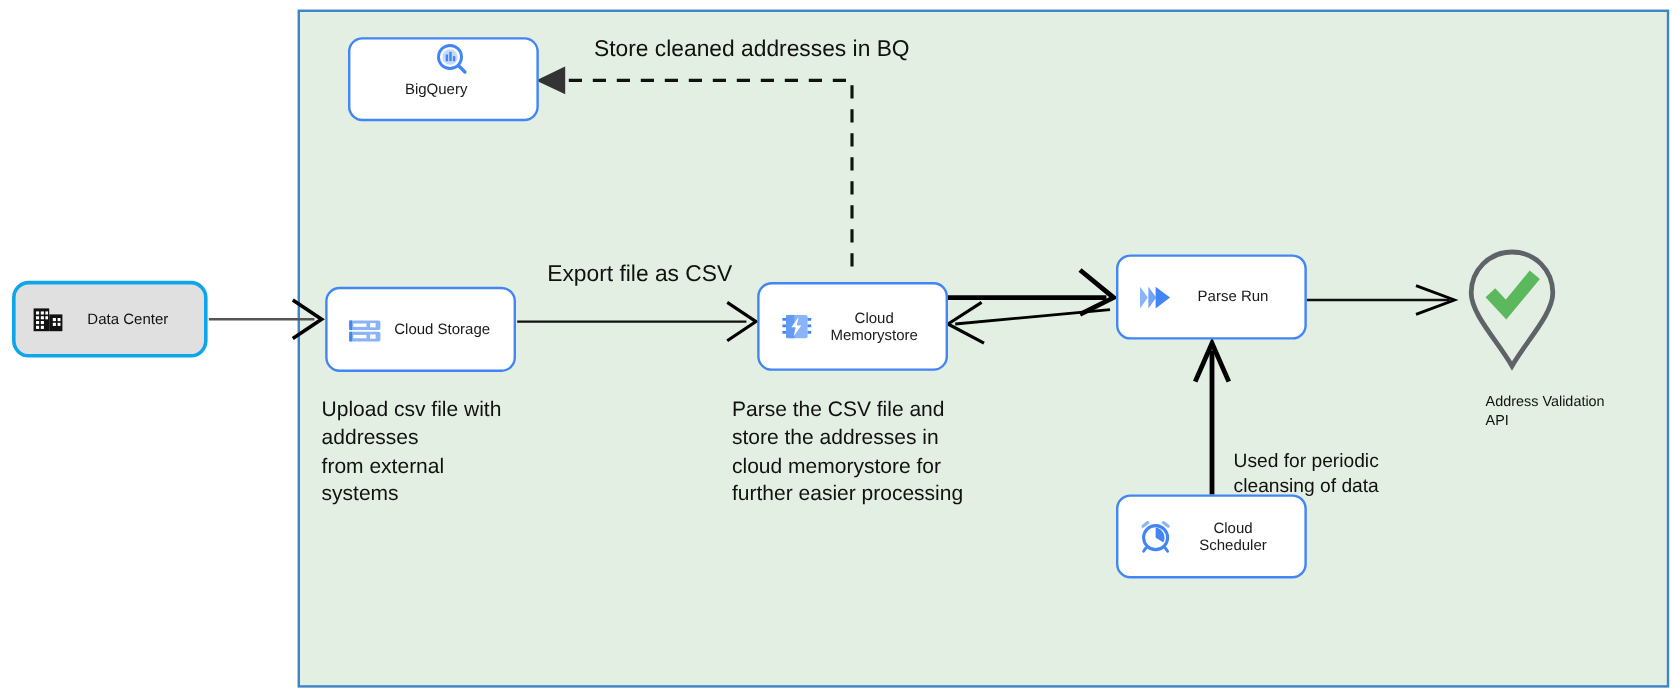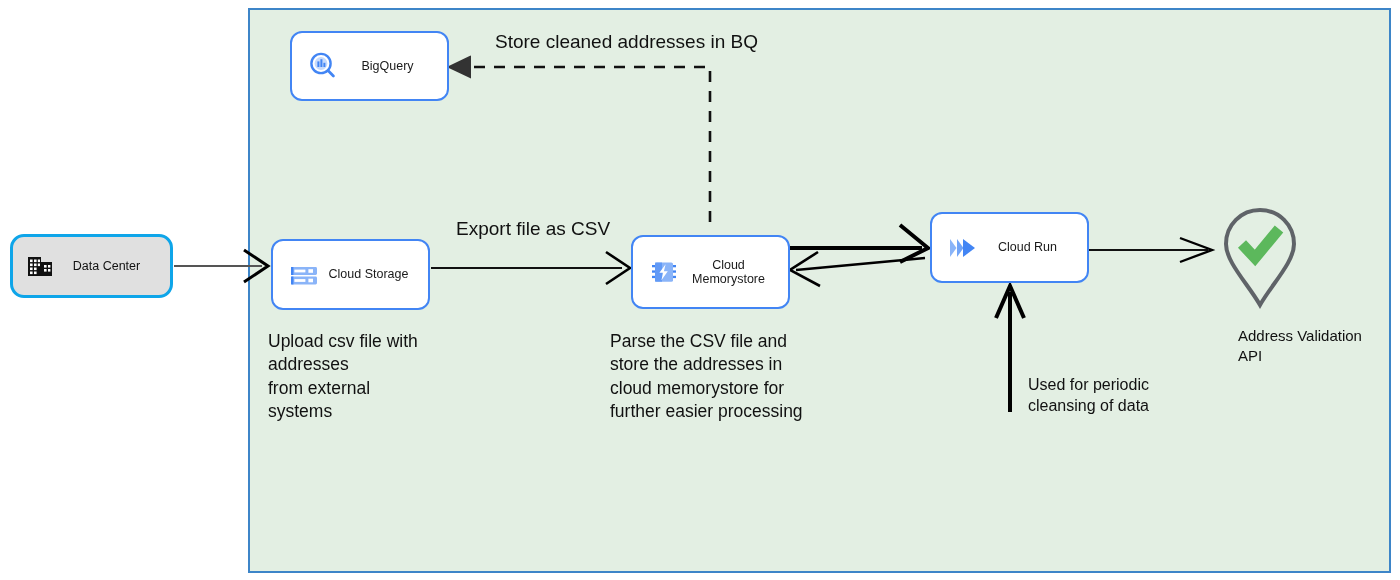--- a/index.html
+++ b/index.html
@@ -16,21 +16,21 @@
   .gcp-box .lbl{flex:1;text-align:center;font-size:12.5px;line-height:1.15;
                 color:#1a1a1a;padding-right:14px;padding-left:2px;}
   
   .onprem{background:#e0e0e0;border:3px solid #0ea5e9;border-radius:14px;
           display:flex;align-items:center;}
   .onprem .ico{width:30px;height:30px;flex:0 0 30px;margin-left:12px;
                display:flex;align-items:center;justify-content:center;}
   .onprem .lbl{flex:1;text-align:center;font-size:12.5px;color:#111;padding-right:12px;}
   .annot{position:absolute;font-size:17.5px;line-height:1.33;color:#111;white-space:pre-line;}
   .edge-label{position:absolute;font-size:19px;color:#111;white-space:nowrap;}
-  .pin-label{position:absolute;font-size:15px;line-height:1.35;color:#111;}
+  .pin-label{position:absolute;font-size:12px;line-height:1.35;color:#111;}
   #cloudgroup{position:absolute;background:#e3efe3;border:2px solid #3d85c8;
               box-sizing:border-box;}
 </style>
 </head>
 <body>
 
 <div id="canvas">
 
   <div id="cloudgroup" style="left:248px;top:8px;width:1143px;height:565px;"></div>
 
@@ -106,21 +106,21 @@
           <rect x="17" y="12" width="2.6" height="2.6"></rect>
             <rect x="21" y="12" width="2.4" height="2.6"></rect>
           <rect x="17" y="16" width="2.6" height="2.6"></rect>
             <rect x="21" y="16" width="2.4" height="2.6"></rect>
         </g>
       </svg>
     </span>
     <span class="lbl">Data Center</span>
   </div>
 
-  <div class="node gcp-box" style="left:290px;top:31px;width:159px;height:70px;">
+  <div class="node gcp-box" style="left:290px;top:31px;width:159px;height:70px;flex-direction:column;">
     <span class="ico">
       <svg width="32" height="32" viewBox="0 0 32 32">
         <circle cx="14" cy="13.5" r="9.6" fill="none" stroke="#4285f4" stroke-width="2.4"></circle>
         <circle cx="14" cy="13.5" r="6.4" fill="#c6dafc"></circle>
         <g fill="#4285f4">
           <rect x="10.4" y="11.4" width="2" height="5.6"></rect>
           <rect x="13.4" y="9.2" width="2" height="7.8"></rect>
           <rect x="16.4" y="12.8" width="2" height="4.2"></rect>
         </g>
         <line x1="21" y1="20.6" x2="26.4" y2="26" stroke="#4285f4" stroke-width="2.8" stroke-linecap="round"></line>
@@ -166,23 +166,36 @@
   </div>
 
   <div class="node gcp-box" style="left:930px;top:212px;width:159px;height:71px;">
     <span class="ico">
       <svg width="34" height="30" viewBox="0 0 34 30">
         <path d="M4 6 L4 24 L10.5 15 Z" fill="#8ab4f8"></path>
         <path d="M11 6 L11 24 L17.5 15 Z" fill="#4285f4" opacity="0.75"></path>
         <path d="M17 6 L17 24 L29 15 Z" fill="#4285f4"></path>
       </svg>
     </span>
-    <span class="lbl">Cloud Run</span>
-  </div>
-
+    <span class="lbl">Parse Run</span>
+  </div>
+
+  <div class="node gcp-box" style="left:930px;top:412px;width:159px;height:70px;">
+    <span class="ico">
+      <svg width="32" height="32" viewBox="0 0 32 32">
+        <line x1="5.5" y1="7.5" x2="9.5" y2="4.5" stroke="#8ab4f8" stroke-width="2.6" stroke-linecap="round"></line>
+        <line x1="26.5" y1="7.5" x2="22.5" y2="4.5" stroke="#8ab4f8" stroke-width="2.6" stroke-linecap="round"></line>
+        <circle cx="16" cy="17" r="10" fill="none" stroke="#4285f4" stroke-width="2.6"></circle>
+        <path d="M16 17 L16 8.6 A8.4 8.4 0 0 1 22.4 21 Z" fill="#4285f4"></path>
+        <line x1="8" y1="25.6" x2="6" y2="28.4" stroke="#4285f4" stroke-width="2.4" stroke-linecap="round"></line>
+        <line x1="24" y1="25.6" x2="26" y2="28.4" stroke="#4285f4" stroke-width="2.4" stroke-linecap="round"></line>
+      </svg>
+    </span>
+    <span class="lbl">Cloud Scheduler</span>
+  </div>
 
   <div class="node" style="left:1218px;top:206px;width:84px;height:104px;">
     <svg width="84" height="104" viewBox="0 0 84 104">
       <path d="M42 4 C23 4 8 19 8 38 C8 56 30 78 42 99 C54 78 76 56 76 38 C76 19 61 4 42 4 Z" fill="none" stroke="#5f6368" stroke-width="4"></path>
       <path d="M24 38 L37 52 L61 23" fill="none" stroke="#5cb85c" stroke-width="11" stroke-linecap="butt" stroke-linejoin="miter"></path>
     </svg>
   </div>
 
   <div class="pin-label" style="left:1238px;top:326px;width:160px;white-space:pre-line;">Address Validation
 API</div>

